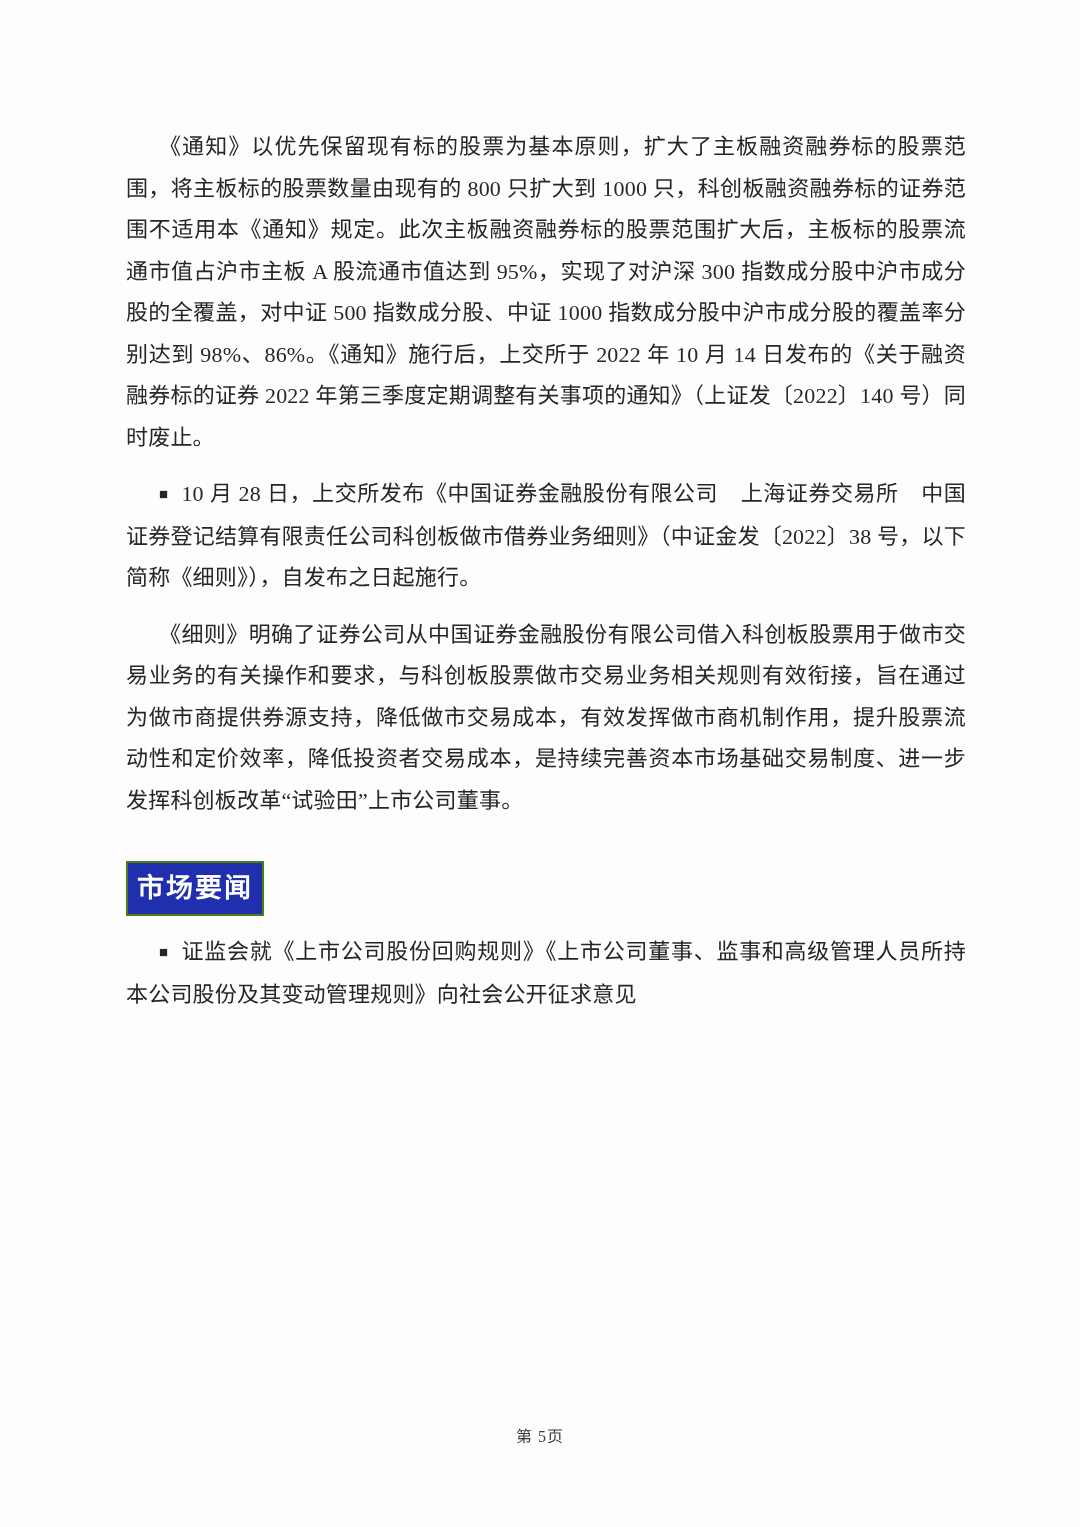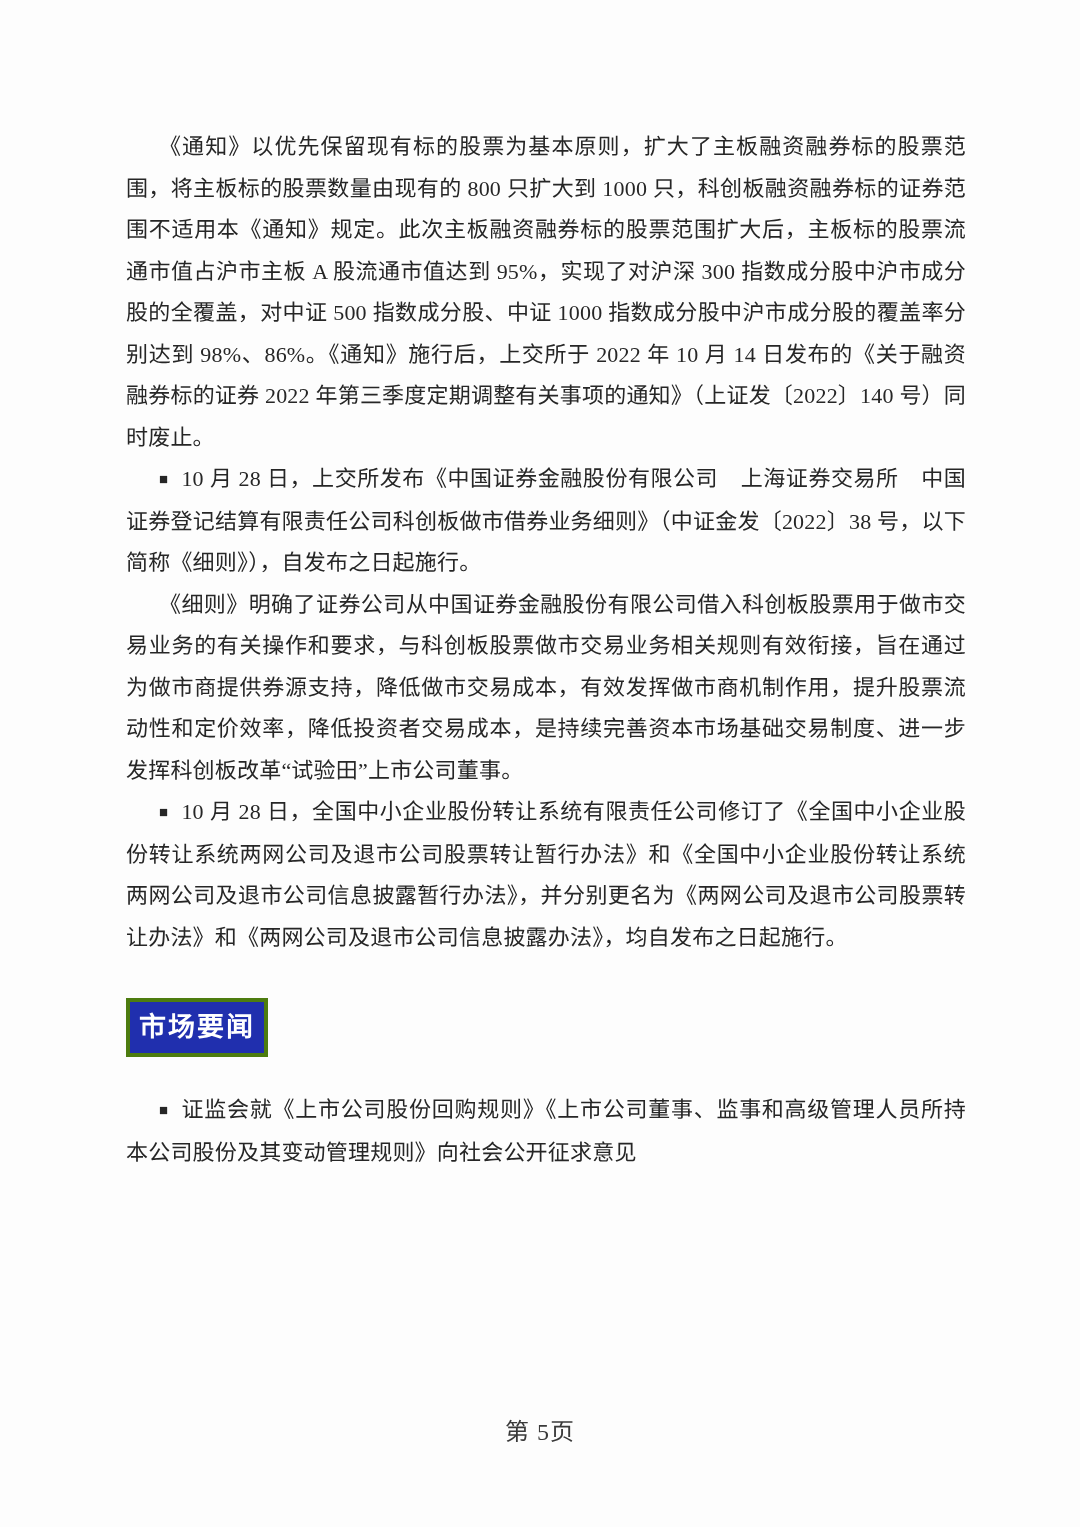--- a/index.html
+++ b/index.html
@@ -19,68 +19,67 @@
     position: relative;
     background: var(--page-bg, #fdfdfd);
   }
   .para {
     font-size: 22px;
     line-height: 41.5px;
     text-align: justify;
     text-indent: 1.5em;
     letter-spacing: 0.2px;
   }
-  .para + .para { }
+  .para + .para { margin-top: 15px; }
   .marker {
     font-size: 15px;
     vertical-align: 2px;
     margin-right: 13px;
     letter-spacing: 0;
   }
   .badge-row {
     margin-top: 40px;
     line-height: 0;
   }
   .badge {
     display: inline-block;
     background: var(--badge-bg, #202fae);
     color: var(--badge-fg, #ffffff);
     font-family: "DejaVu Sans", "Liberation Sans", sans-serif;
     font-weight: 700;
     font-size: 27px;
     line-height: 1;
     padding: 11px 9px 13px 9px;
-    border: 4px solid #4d7c0f;
+    border: 2px solid #4d7c0f;
     letter-spacing: 2px;
   }
-  .after-badge { margin-top: 32px; }
+  .after-badge { margin-top: 15px; }
   .lead-in { margin-top: 26px; }
   .page-footer {
     position: absolute;
     left: 0;
     right: 0;
     bottom: 80px;
     text-align: center;
-    font-size: 24px;
+    font-size: 16px;
     color: #3a3a3a;
     letter-spacing: 1px;
   }
 </style>
 </head>
 <body>
 
 <div class="page">
 
   <p class="para">《通知》以优先保留现有标的股票为基本原则，扩大了主板融资融券标的股票范围，将主板标的股票数量由现有的 800 只扩大到 1000 只，科创板融资融券标的证券范围不适用本《通知》规定。此次主板融资融券标的股票范围扩大后，主板标的股票流通市值占沪市主板 A 股流通市值达到 95%，实现了对沪深 300 指数成分股中沪市成分股的全覆盖，对中证 500 指数成分股、中证 1000 指数成分股中沪市成分股的覆盖率分别达到 98%、86%。《通知》施行后，上交所于 2022 年 10 月 14 日发布的《关于融资融券标的证券 2022 年第三季度定期调整有关事项的通知》（上证发〔2022〕140 号）同时废止。</p>
 
   <p class="para"><span class="marker">■</span><span>10 月 28 日，上交所发布《中国证券金融股份有限公司　上海证券交易所　中国证券登记结算有限责任公司科创板做市借券业务细则》（中证金发〔2022〕38 号，以下简称《细则》），自发布之日起施行。</span></p>
 
   <p class="para">《细则》明确了证券公司从中国证券金融股份有限公司借入科创板股票用于做市交易业务的有关操作和要求，与科创板股票做市交易业务相关规则有效衔接，旨在通过为做市商提供券源支持，降低做市交易成本，有效发挥做市商机制作用，提升股票流动性和定价效率，降低投资者交易成本，是持续完善资本市场基础交易制度、进一步发挥科创板改革“试验田”上市公司董事。</p>
 
-  <p class="para"><span class="marker">■</span><span>10 月 28 日，全国中小企业股份转让系统有限责任公司修订了《全国中小企业股份转让系统两网公司及退市公司股票转让暂行办法》和《全国中小企业股份转让系统两网公司及退市公司信息披露暂行办法》，并分别更名为《两网公司及退市公司股票转让办法》和《两网公司及退市公司信息披露办法》，均自发布之日起施行。</span></p>
 
   <div class="badge-row">
     <span class="badge">市场要闻</span>
   </div>
 
   <p class="para after-badge"><span class="marker">■</span><span>证监会就《上市公司股份回购规则》《上市公司董事、监事和高级管理人员所持本公司股份及其变动管理规则》向社会公开征求意见</span></p>
 
 
   <div class="page-footer">第 5页</div>
 

